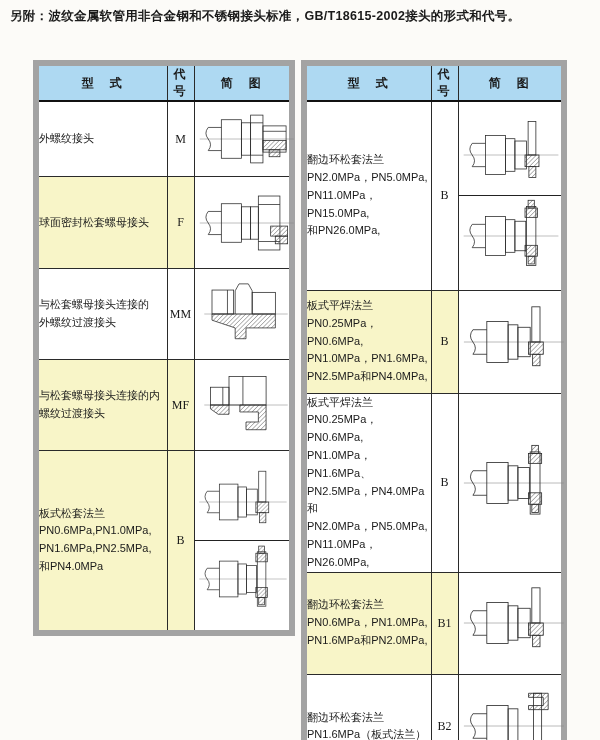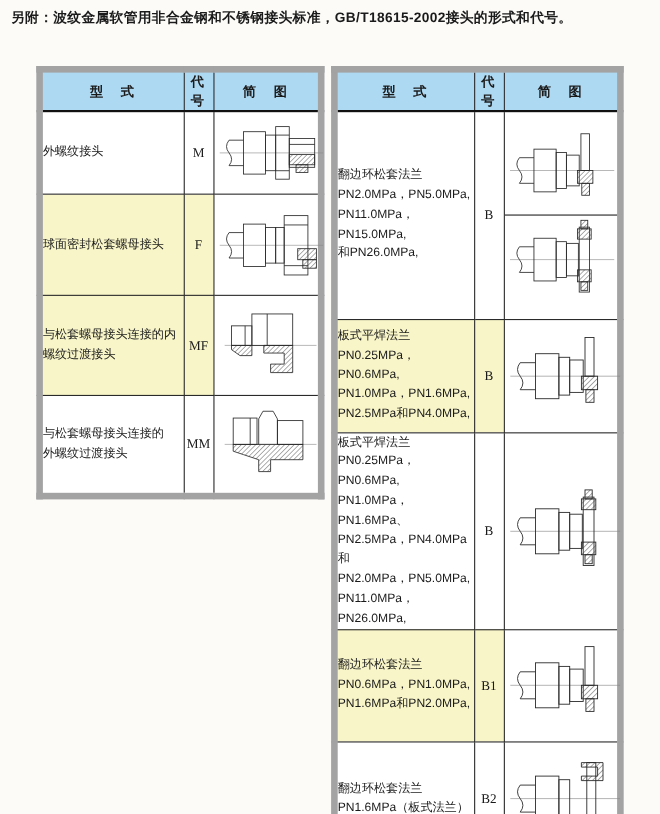--- a/index.html
+++ b/index.html
@@ -191,37 +191,58 @@
       <tr style="height:92px">
         <td class="type hl">球面密封松套螺母接头</td>
         <td class="code hl">F</td>
         <td class="diag-cell">
           <svg class="diag" width="102" height="74" viewBox="0 0 132 96">
               <use href="#sym-nutf"></use>
             </svg>
         </td>
       </tr>
       <tr style="height:91px">
+        <td class="type">与松套螺母接头连接的
+外螺纹过渡接头</td>
+        <td class="code">MM</td>
+        <td class="diag-cell">
+          <svg class="diag" width="102" height="76" viewBox="0 0 132 96">
+              <use href="#sym-mm"></use>
+            </svg>
+        </td>
+      </tr>
+      <tr style="height:91px">
         <td class="type hl">与松套螺母接头连接的内
 螺纹过渡接头</td>
         <td class="code hl">MF</td>
         <td class="diag-cell">
           <svg class="diag" width="102" height="76" viewBox="0 0 132 96">
               <use href="#sym-mf"></use>
             </svg>
         </td>
       </tr>
-      <tr style="height:91px">
-        <td class="type">与松套螺母接头连接的
-外螺纹过渡接头</td>
-        <td class="code">MM</td>
-        <td class="diag-cell">
-          <svg class="diag" width="102" height="76" viewBox="0 0 132 96">
-              <use href="#sym-mm"></use>
-            </svg>
+      <tr style="height:182px">
+        <td class="type hl">板式松套法兰
+PN0.6MPa,PN1.0MPa,
+PN1.6MPa,PN2.5MPa,
+和PN4.0MPa</td>
+        <td class="code hl">B</td>
+        <td class="diag-cell">
+          <div class="stack">
+            <div class="split">
+              <svg class="diag" width="100" height="76" viewBox="0 0 132 96">
+                  <use href="#sym-flange-loose"></use>
+                </svg>
+            </div>
+            <div>
+              <svg class="diag" width="100" height="76" viewBox="0 0 132 96">
+                  <use href="#sym-flange-collar"></use>
+                </svg>
+            </div>
+          </div>
         </td>
       </tr>
     </tbody>
   </table>
 
   <table class="jt" style="width:266px">
     <colgroup>
         <col style="width:127px">
         <col style="width:27px">
         <col>

